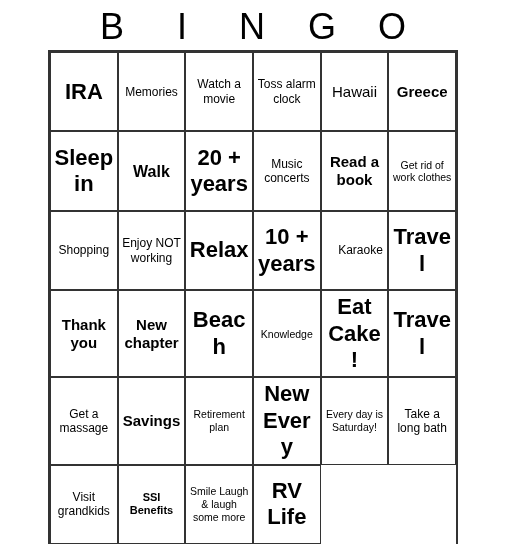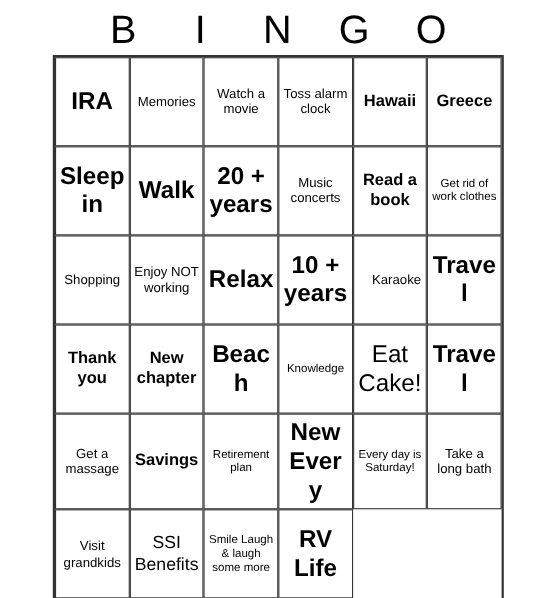--- a/index.html
+++ b/index.html
@@ -53,43 +53,43 @@
   <span>N</span>
   <span>G</span>
   <span>O</span>
 </div>
 
 <div class="bingo-grid" id="bingo-grid">
 <div class="cell" style="font-size: 22px; font-weight: bold;">IRA</div>
     <div class="cell" style="font-size: 12px; font-weight: normal;">Memories</div>
     <div class="cell" style="font-size: 12px; font-weight: normal;">Watch a movie</div>
     <div class="cell" style="font-size: 12px; font-weight: normal;">Toss alarm clock</div>
-    <div class="cell" style="font-size: 15px; font-weight: bold;">Hawaii</div>
+    <div class="cell" style="font-size: 15px; font-weight: normal;">Hawaii</div>
     <div class="cell" style="font-size: 15px; font-weight: bold;">Greece</div>
     <div class="cell" style="font-size: 22px; font-weight: bold;">Sleep in</div>
-    <div class="cell" style="font-size: 22px; font-weight: bold;">Walk</div>
+    <div class="cell" style="font-size: 16px; font-weight: bold;">Walk</div>
     <div class="cell" style="font-size: 22px; font-weight: bold;">20 + years</div>
     <div class="cell" style="font-size: 12px; font-weight: normal;">Music concerts</div>
     <div class="cell" style="font-size: 15px; font-weight: bold;">Read a book</div>
     <div class="cell" style="font-size: 10.5px; font-weight: normal;">Get rid of work clothes</div>
     <div class="cell" style="font-size: 12px; font-weight: normal;">Shopping</div>
     <div class="cell" style="font-size: 12px; font-weight: normal;">Enjoy NOT working</div>
     <div class="cell" style="font-size: 22px; font-weight: bold;">Relax</div>
     <div class="cell" style="font-size: 22px; font-weight: bold;">10 + years</div>
     <div class="cell" style="font-size: 12px; font-weight: normal; padding-left: 15px;">Karaoke</div>
     <div class="cell" style="font-size: 22px; font-weight: bold;">Travel</div>
     <div class="cell" style="font-size: 15px; font-weight: bold;">Thank you</div>
     <div class="cell" style="font-size: 15px; font-weight: bold;">New chapter</div>
     <div class="cell" style="font-size: 22px; font-weight: bold;">Beach</div>
     <div class="cell" style="font-size: 10.5px; font-weight: normal;">Knowledge</div>
-    <div class="cell" style="font-size: 22px; font-weight: normal;">Eat Cake!</div>
+    <div class="cell" style="font-size: 22px; font-weight: bold;">Eat Cake!</div>
     <div class="cell" style="font-size: 22px; font-weight: bold;">Travel</div>
     <div class="cell" style="font-size: 12px; font-weight: normal;">Get a massage</div>
     <div class="cell" style="font-size: 15px; font-weight: bold;">Savings</div>
     <div class="cell" style="font-size: 10.5px; font-weight: normal;">Retirement plan</div>
     <div class="cell" style="font-size: 22px; font-weight: bold;">New Every</div>
     <div class="cell" style="font-size: 10.5px; font-weight: normal;">Every day is Saturday!</div>
     <div class="cell" style="font-size: 12px; font-weight: normal;">Take a long bath</div>
     <div class="cell" style="font-size: 12px; font-weight: normal;">Visit grandkids</div>
-    <div class="cell" style="font-size: 16px; font-weight: normal;">SSI Benefits</div>
+    <div class="cell" style="font-size: 11px; font-weight: bold;">SSI Benefits</div>
     <div class="cell" style="font-size: 10.5px; font-weight: normal;">Smile Laugh &amp; laugh some more</div>
     <div class="cell" style="font-size: 22px; font-weight: bold;">RV Life</div>
   </div>
 
 </body></html>

